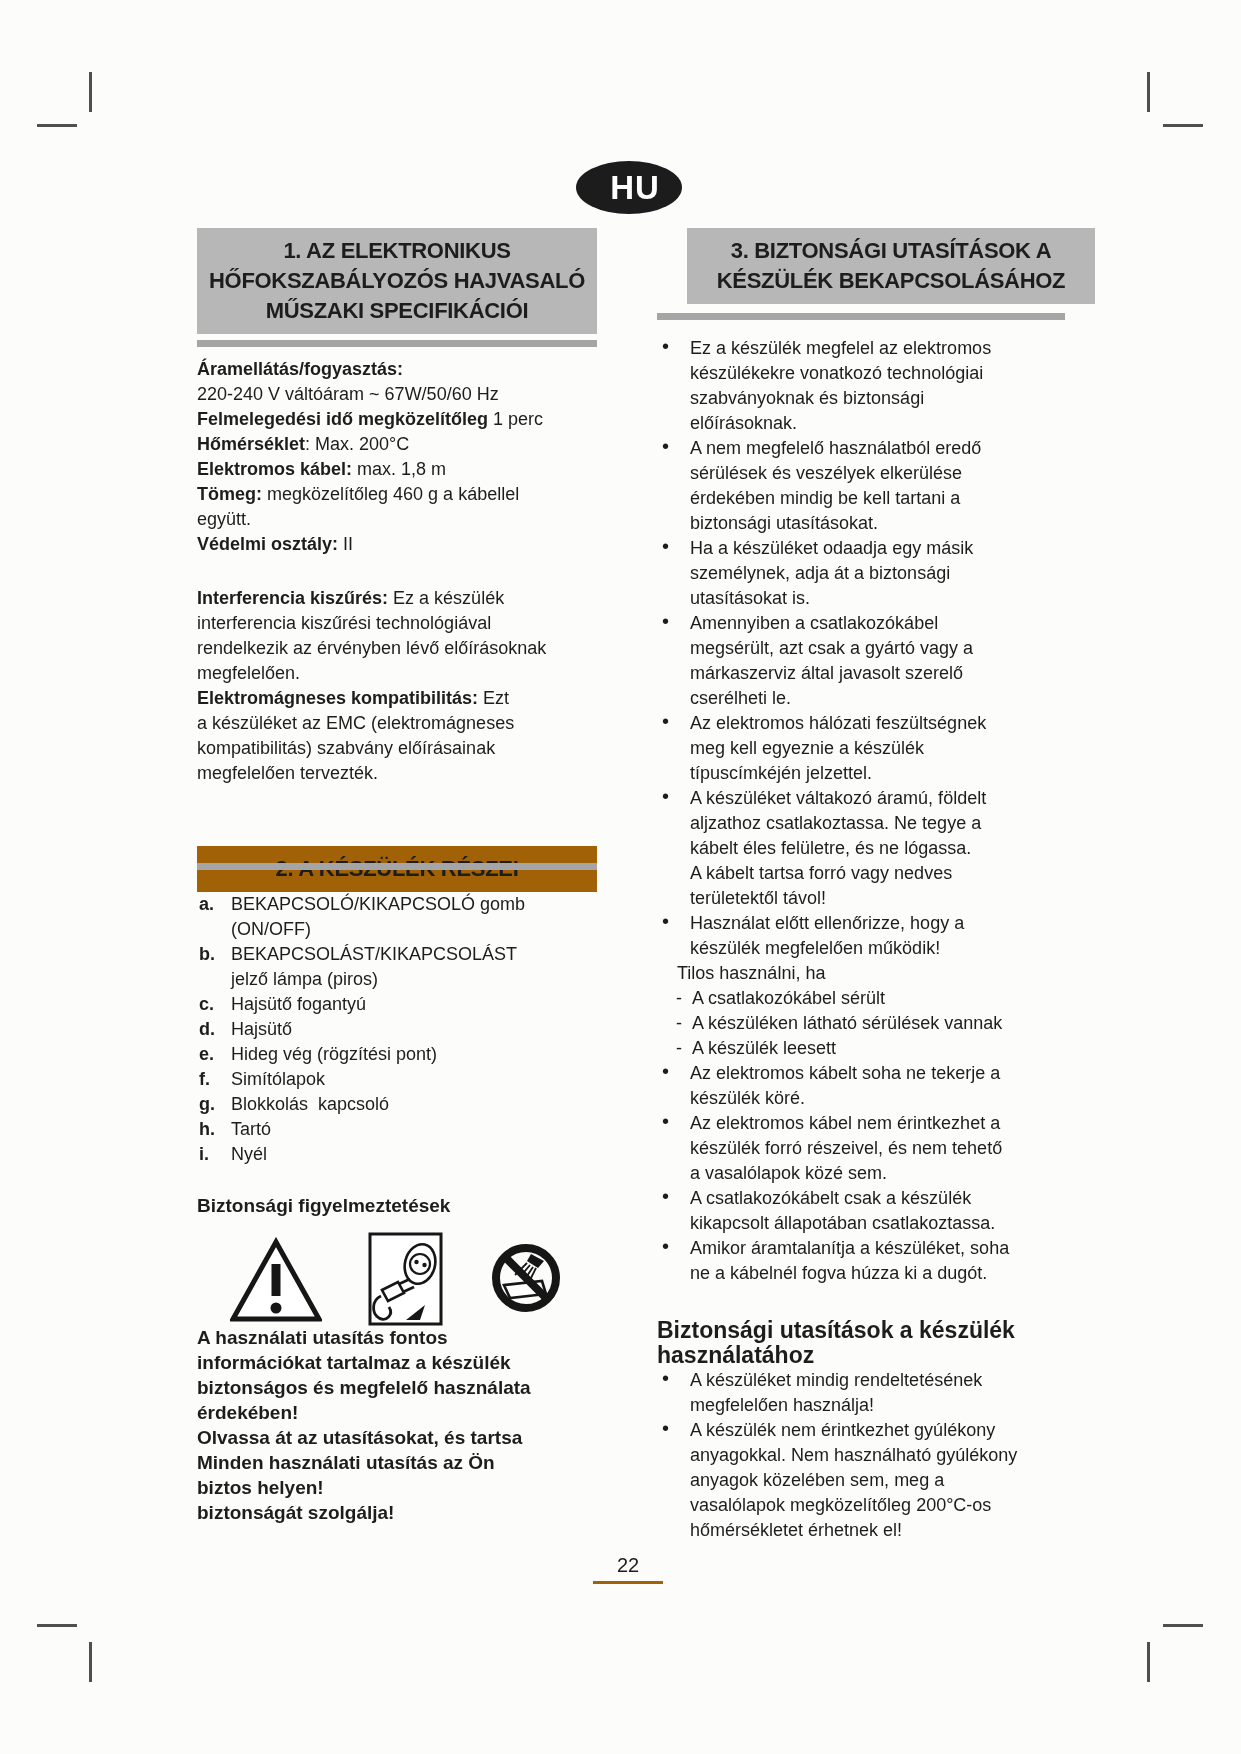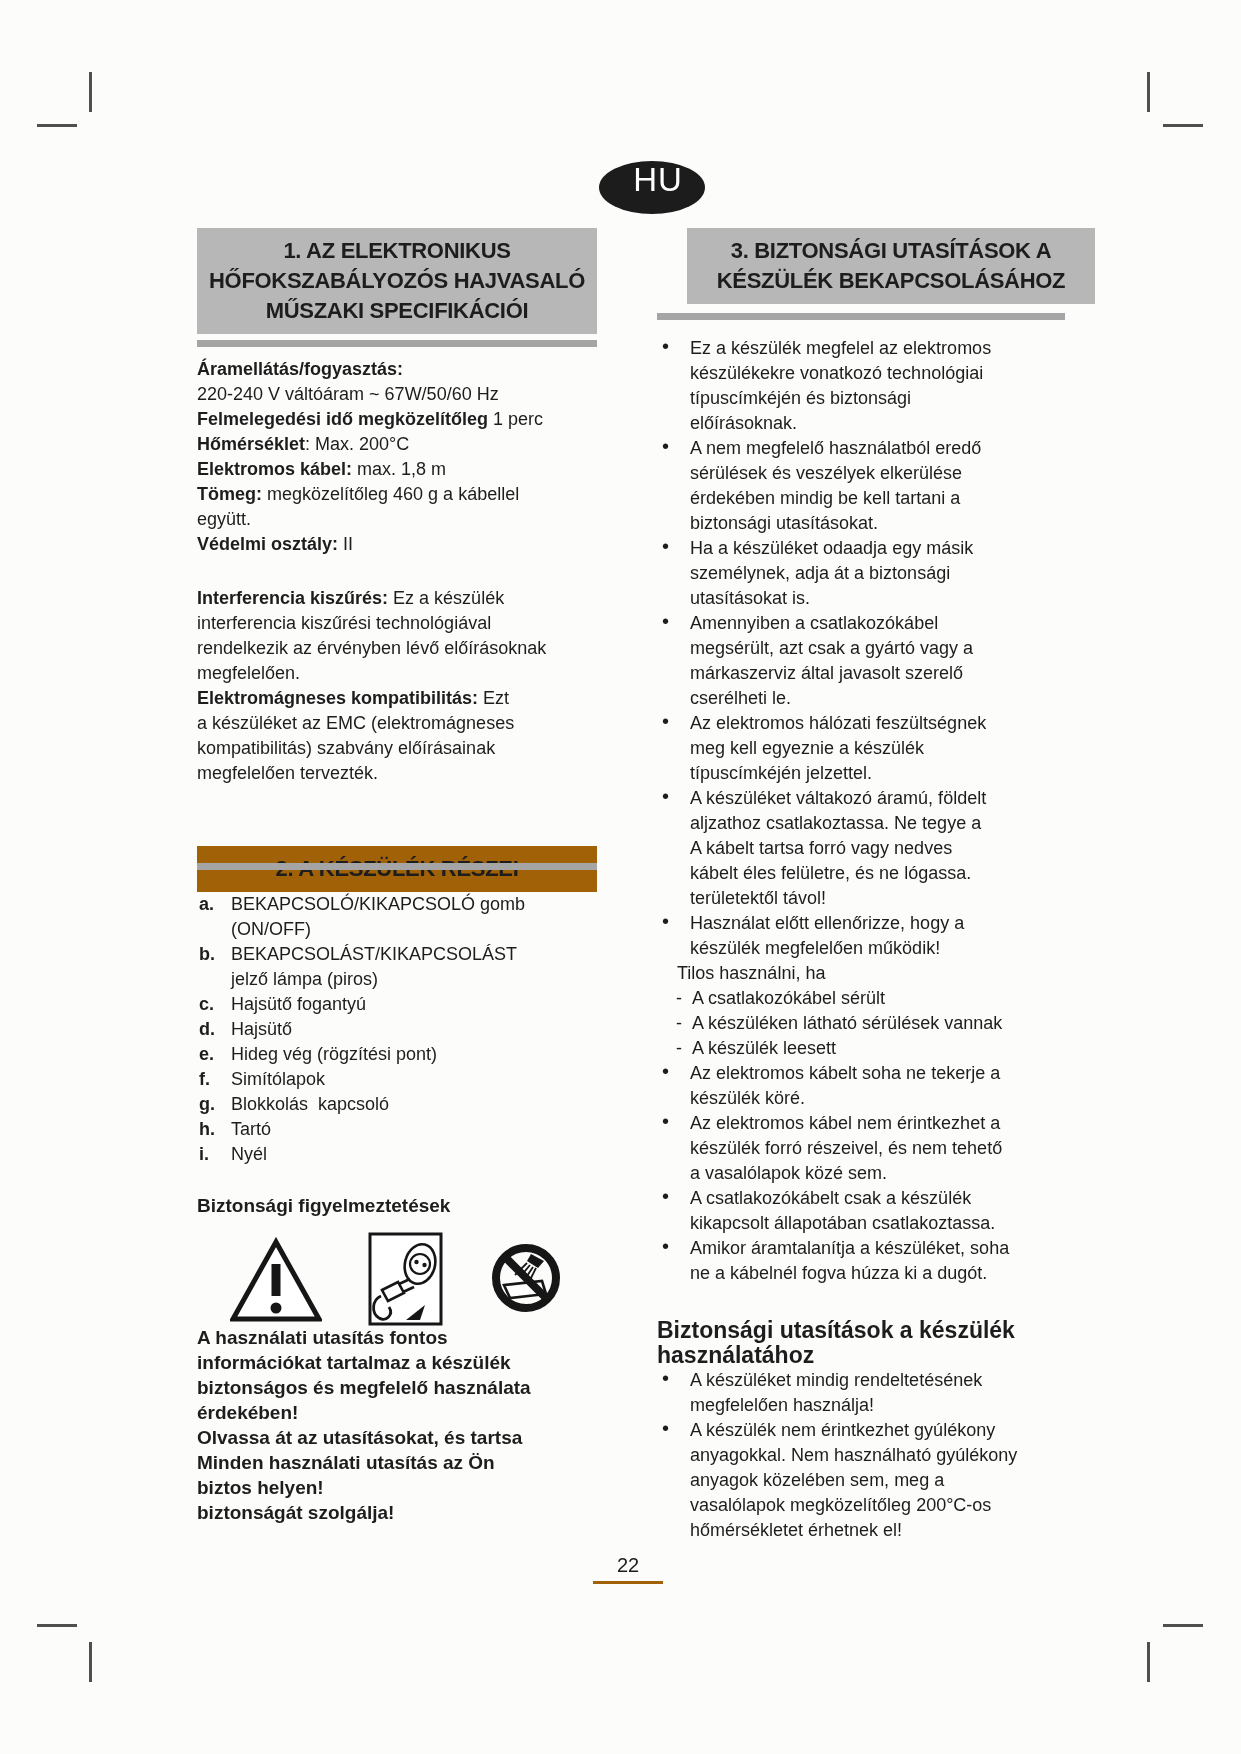--- a/index.html
+++ b/index.html
@@ -5,23 +5,23 @@
   html,body { margin:0; padding:0; background:#e8e8e8; }
   .page {
     position:relative; width:1241px; height:1754px; margin:0 auto;
     background:#fcfcfb; overflow:hidden;
     font-family:"Liberation Sans", sans-serif; color:#1d1d1d;
   }
   .crop { position:absolute; background:#4f4f4f; }
 
   
   .badge {
-    position:absolute; left:599px; top:161px; width:106px; height:53px;
-    border-radius:50%; display:flex; align-items:flex-start; justify-content:center;
-    font-weight:normal; font-size:33px; letter-spacing:1px; padding-left:12px; box-sizing:border-box;
+    position:absolute; left:576px; top:161px; width:106px; height:53px;
+    border-radius:50%; display:flex; align-items:center; justify-content:center;
+    font-weight:bold; font-size:33px; letter-spacing:1px; padding-left:12px; box-sizing:border-box;
   }
 
   
   .sec-header {
     position:absolute; box-sizing:border-box; padding:8px 6px;
     font-weight:bold; font-size:22px; line-height:30px; letter-spacing:-0.3px;
     text-align:center;
   }
   #h1-box { left:197px; top:228px; width:400px; }
   #h2-box { left:197px; top:806px; width:400px; }
@@ -206,21 +206,21 @@
     <div class="sec-header" id="h3-box" style="background: rgb(183, 183, 183);">
       <span>3. BIZTONSÁGI UTASÍTÁSOK A KÉSZÜLÉK BEKAPCSOLÁSÁHOZ</span>
     </div>
     <div class="rule" id="rule3" style="background: rgb(165, 165, 165);"></div>
 
     <div class="body-block" id="bullets">
         <div class="li-bullet">
           <span class="li-marker">•</span>
           <div class="t-line">Ez a készülék megfelel az elektromos</div>
           <div class="t-line">készülékekre vonatkozó technológiai</div>
-          <div class="t-line">típuscímkéjén és biztonsági</div>
+          <div class="t-line">szabványoknak és biztonsági</div>
           <div class="t-line">előírásoknak.</div>
         </div>
         <div class="li-bullet">
           <span class="li-marker">•</span>
           <div class="t-line">A nem megfelelő használatból eredő</div>
           <div class="t-line">sérülések és veszélyek elkerülése</div>
           <div class="t-line">érdekében mindig be kell tartani a</div>
           <div class="t-line">biztonsági utasításokat.</div>
         </div>
         <div class="li-bullet">
@@ -239,22 +239,22 @@
         <div class="li-bullet">
           <span class="li-marker">•</span>
           <div class="t-line">Az elektromos hálózati feszültségnek</div>
           <div class="t-line">meg kell egyeznie a készülék</div>
           <div class="t-line">típuscímkéjén jelzettel.</div>
         </div>
         <div class="li-bullet">
           <span class="li-marker">•</span>
           <div class="t-line">A készüléket váltakozó áramú, földelt</div>
           <div class="t-line">aljzathoz csatlakoztassa. Ne tegye a</div>
+          <div class="t-line">kábelt éles felületre, és ne lógassa.</div>
           <div class="t-line">A kábelt tartsa forró vagy nedves</div>
-          <div class="t-line">kábelt éles felületre, és ne lógassa.</div>
           <div class="t-line">területektől távol!</div>
         </div>
         <div class="li-bullet">
           <span class="li-marker">•</span>
           <div class="t-line">Használat előtt ellenőrizze, hogy a</div>
           <div class="t-line">készülék megfelelően működik!</div>
         </div>
         <div class="li-plain">
           <div class="t-line">Tilos használni, ha</div>
         </div>

